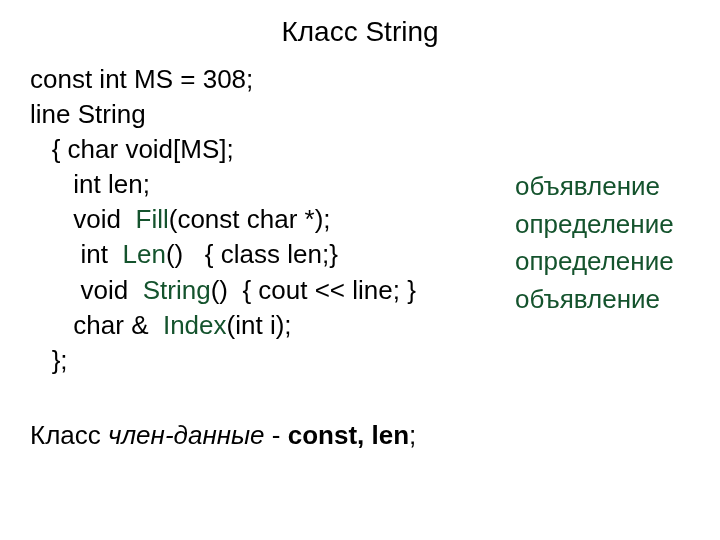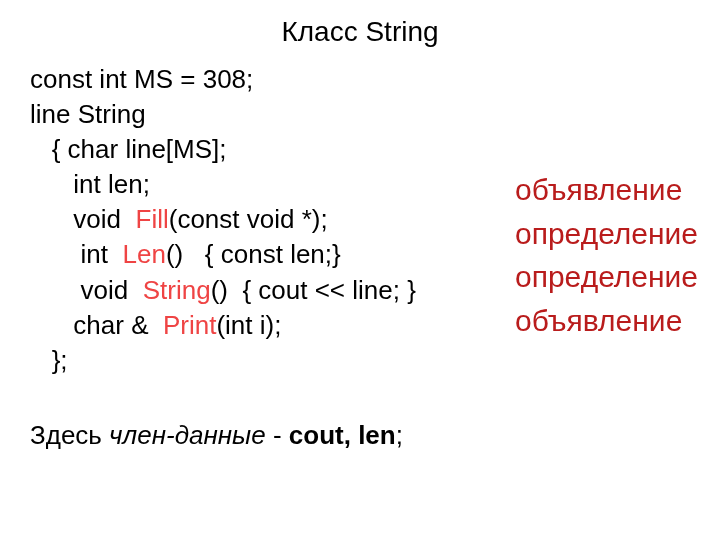--- a/index.html
+++ b/index.html
@@ -21,56 +21,56 @@
     font-size: 28px;
   }
   .code-block {
     position: absolute;
     top: 62px;
     left: 30px;
     font-size: 26px;
     line-height: 1.35;
     white-space: pre;
   }
-  .blue { color: #ef4444; }
+  .blue { color: #14532d; }
   .annotations {
     position: absolute;
     left: 515px;
     top: 168px;
-    font-size: 30px;
-    color: #b91c1c;
+    font-size: 26px;
+    color: #14532d;
     line-height: 1.45;
   }
   .footer {
     position: absolute;
     top: 418px;
     left: 30px;
     font-size: 26px;
     line-height: 1.35;
   }
   .italic { font-style: italic; }
   .bold { font-weight: bold; }
 </style>
 </head>
 <body>
 
 <div class="title">Класс String</div>
 
 <div class="code-block"><span>const int MS = 308;</span>
 <span>line String</span>
-<span>   { char line[MS];</span>
+<span>   { char void[MS];</span>
 <span>      int len;</span>
-<span>      void  </span><span class="blue">Fill</span><span>(const void *);</span>
-<span>       int  </span><span class="blue">Len</span><span>()   { const len;}</span>
+<span>      void  </span><span class="blue">Fill</span><span>(const char *);</span>
+<span>       int  </span><span class="blue">Len</span><span>()   { class len;}</span>
 <span>       void  </span><span class="blue">String</span><span>()  { cout &lt;&lt; line; }</span>
-<span>      char &amp;  </span><span class="blue">Print</span><span>(int i);</span>
+<span>      char &amp;  </span><span class="blue">Index</span><span>(int i);</span>
 <span>   };</span></div>
 
 <div class="annotations">
   <div>объявление</div>
   <div>определение</div>
   <div>определение</div>
   <div>объявление</div>
 </div>
 
 <div class="footer">
-  <div><span>Здесь </span><span class="italic">член-данные</span><span> - </span><span class="bold">cout, len</span><span>;</span></div>
+  <div><span>Класс </span><span class="italic">член-данные</span><span> - </span><span class="bold">const, len</span><span>;</span></div>
 </div>
 
 </body></html>

